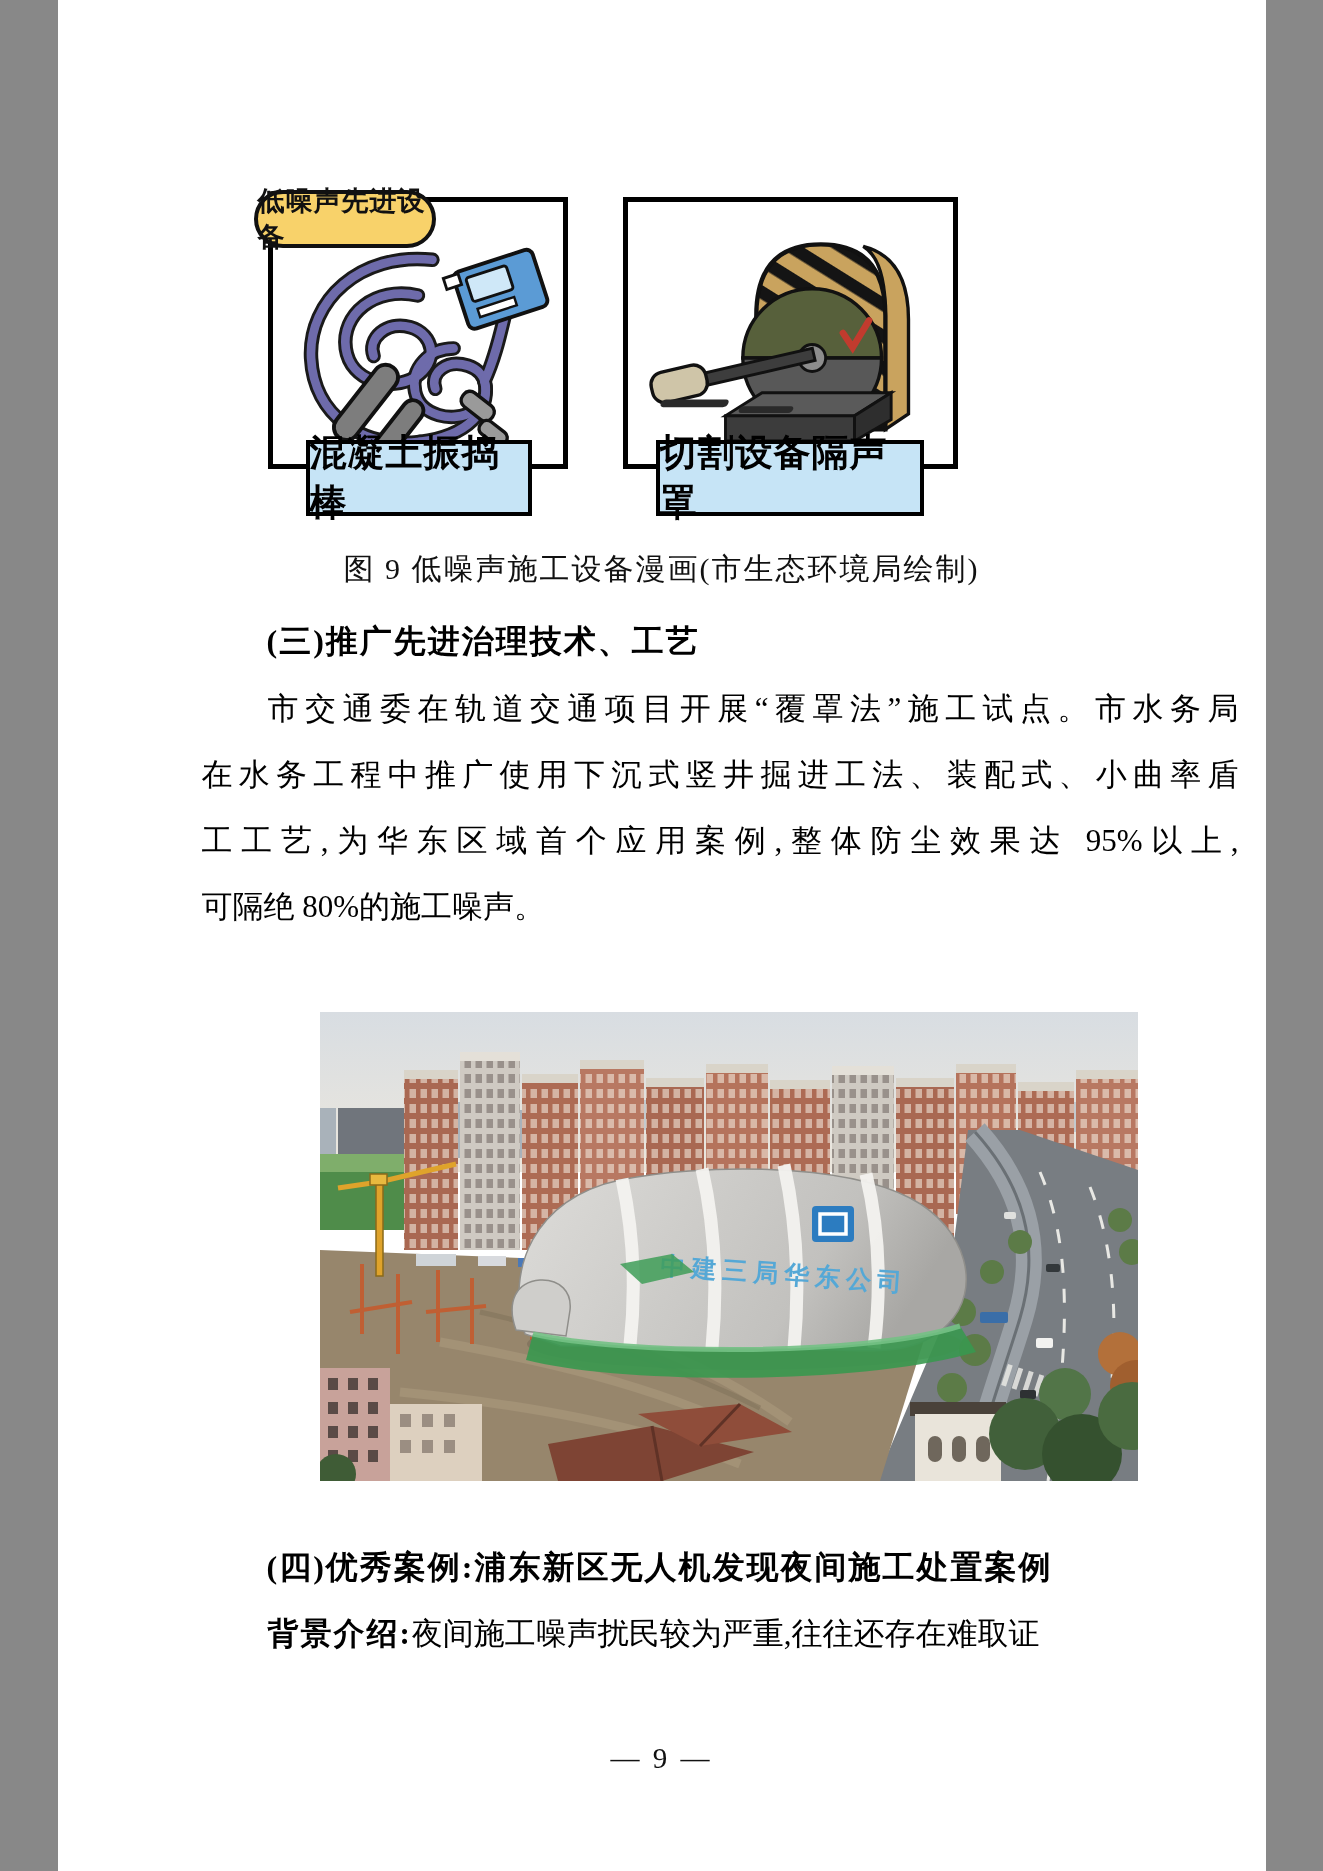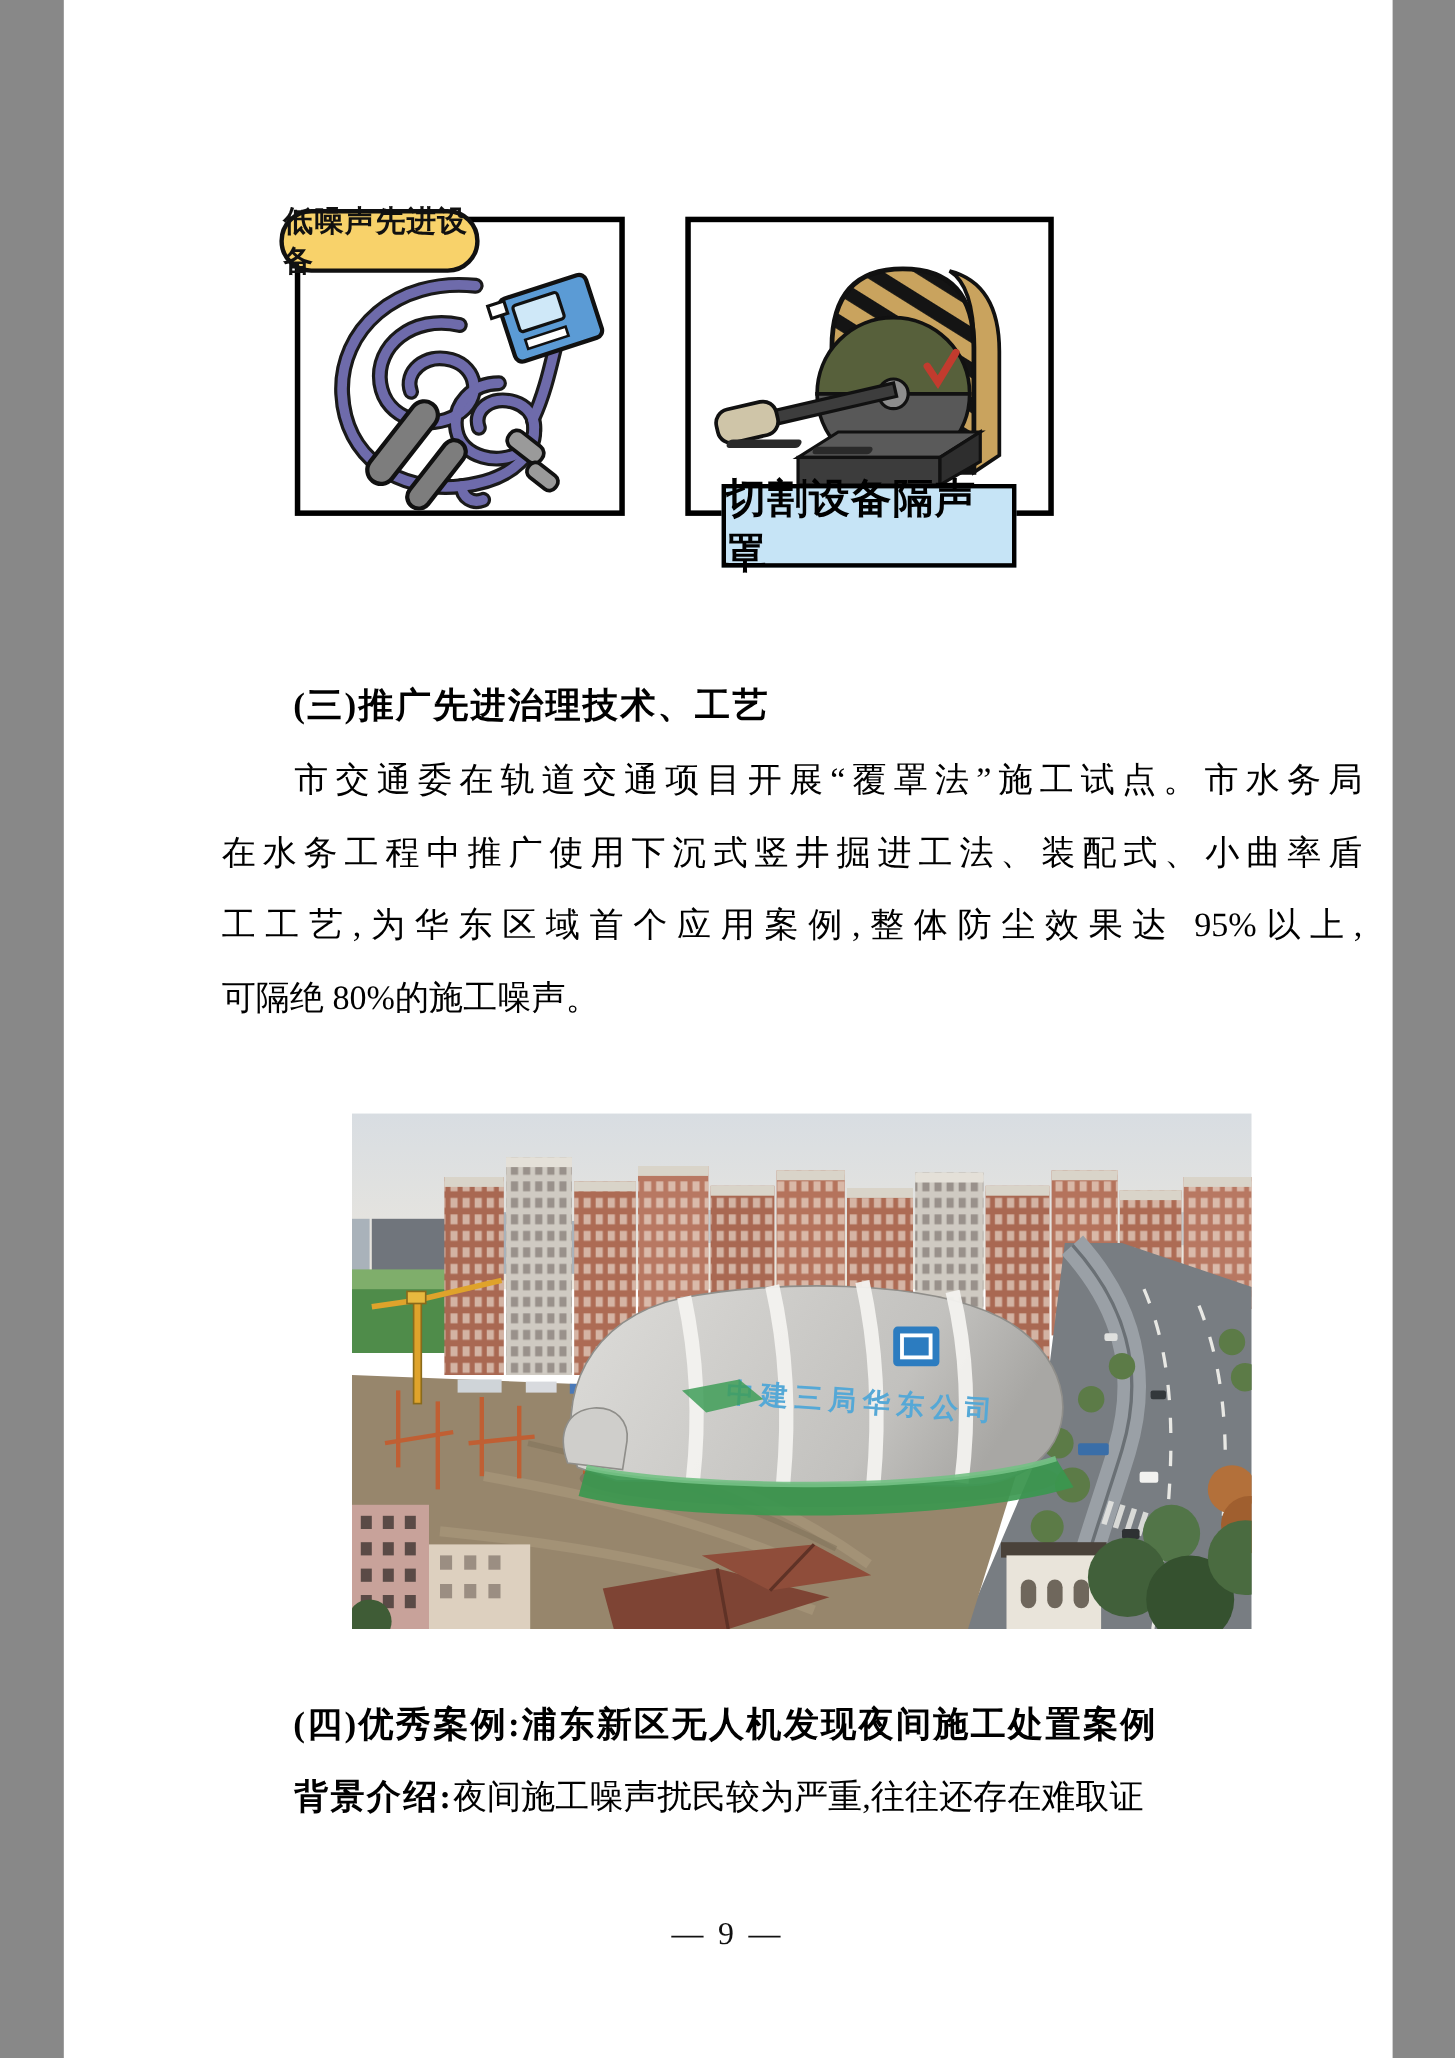--- a/index.html
+++ b/index.html
@@ -121,22 +121,24 @@
       </g>
 
       <polygon points="100,222 234,222 272,198 138,198" fill="#5a5a5a" stroke="#111" stroke-width="3"></polygon>
       <rect x="100" y="222" width="134" height="26" fill="#3c3c3c" stroke="#111" stroke-width="3"></rect>
       <polygon points="234,248 234,222 272,198 272,226" fill="#2e2e2e" stroke="#111" stroke-width="3"></polygon>
       <rect x="126" y="205" width="70" height="8" rx="4" transform="skewX(-24)" fill="#2a2a2a"></rect>
       <rect x="210" y="212" width="56" height="7" rx="3.5" transform="skewX(-24)" fill="#2a2a2a"></rect>
     </svg>
   </div>
 
+  <div class="plabel" style="left:248px;top:440px;width:226px;height:76px;">混凝土振捣棒</div>
   <div class="plabel" style="left:598px;top:440px;width:268px;height:76px;">切割设备隔声罩</div>
 
+  <div class="caption" style="top:549px;">图 9  低噪声施工设备漫画(市生态环境局绘制)</div>
 
   <div class="h-section" style="top:620px;">(三)推广先进治理技术、工艺</div>
 
   <div class="para" style="top:676px;">
     <span class="pline first">市交通委在轨道交通项目开展“覆罩法”施工试点。市水务局</span>
     <span class="pline">在水务工程中推广使用下沉式竖井掘进工法、装配式、小曲率盾</span>
     <span class="pline">工工艺,为华东区域首个应用案例,整体防尘效果达 95%以上,</span>
     <span class="pline last">可隔绝 80%的施工噪声。</span>
   </div>
 

